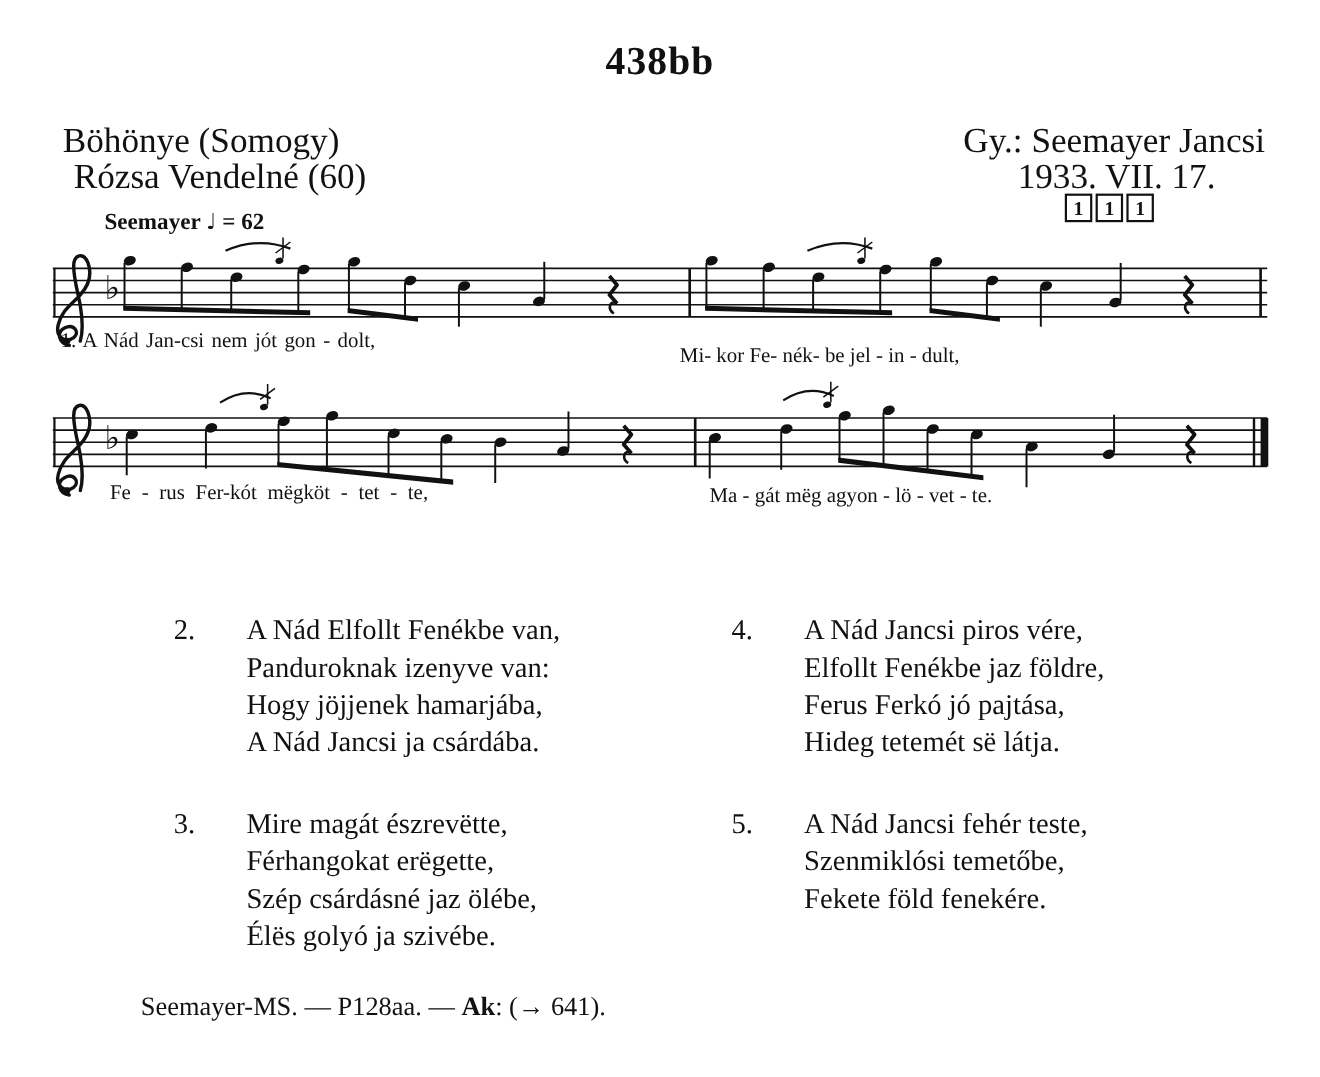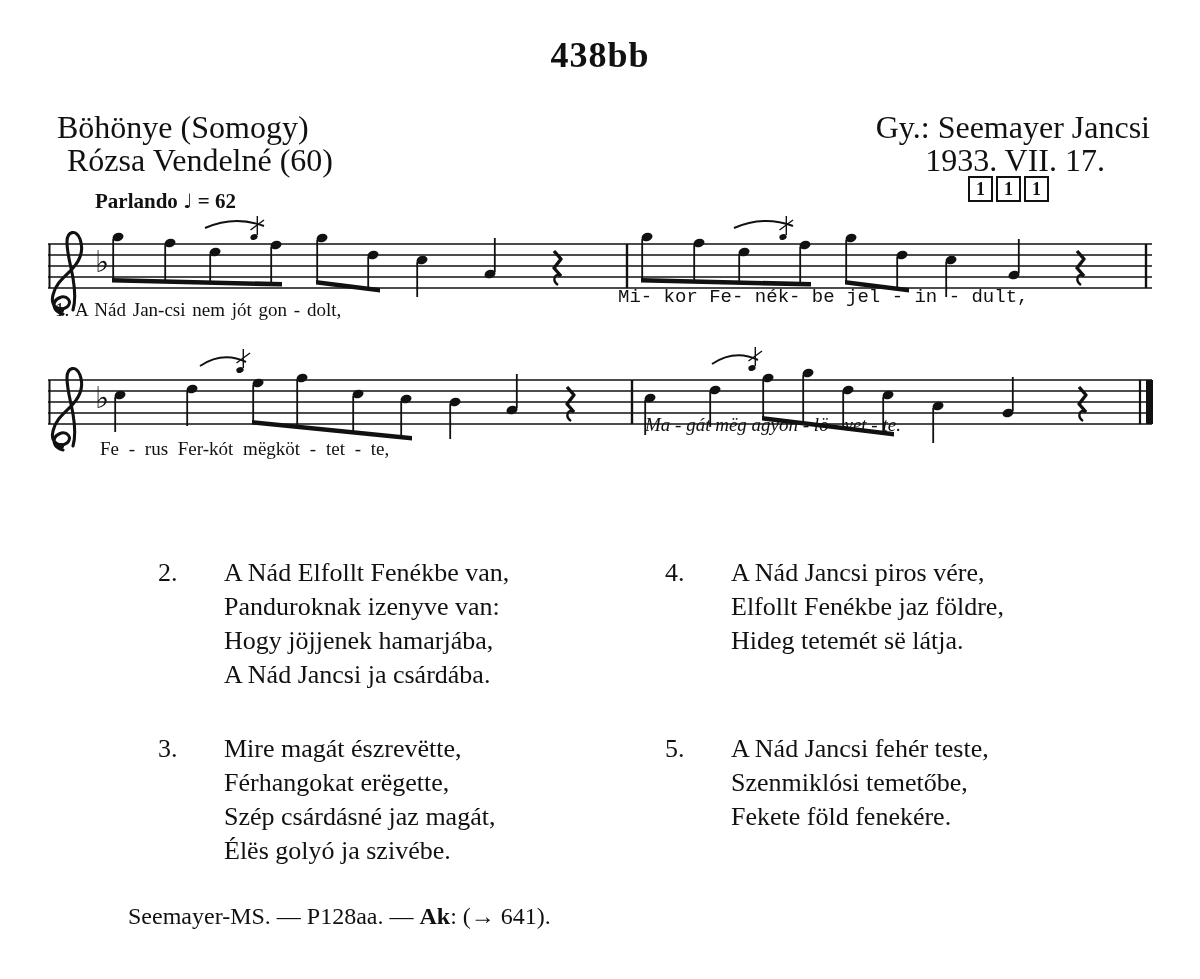--- a/index.html
+++ b/index.html
@@ -39,21 +39,21 @@
 <div class="abs hdr" style="right:50px;top:112px;text-align:right;">Gy.: Seemayer Jancsi</div>
 <div class="abs hdr" style="right:95px;top:145px;text-align:right;">1933. VII. 17.</div>
 
 <div class="abs boxes" style="left:968px;top:176px;">
   <div class="box1">1</div>
   <div class="box1">1</div>
   <div class="box1">1</div>
 </div>
 
 <div class="abs tempo" style="left:95px;top:189px;">
-  <span>Parlando</span>
+  <span>Seemayer</span>
   <span class="notechar">♩</span>
   <span>= 62</span>
 </div>
 
 <svg id="staff-1" class="staff-svg" style="top:210px;">
     <line x1="48" y1="34" x2="1152" y2="34" stroke="#111" stroke-width="1.5"></line>
     <line x1="48" y1="45" x2="1152" y2="45" stroke="#111" stroke-width="1.5"></line>
     <line x1="48" y1="56" x2="1152" y2="56" stroke="#111" stroke-width="1.5"></line>
     <line x1="48" y1="67" x2="1152" y2="67" stroke="#111" stroke-width="1.5"></line>
     <line x1="48" y1="78" x2="1152" y2="78" stroke="#111" stroke-width="1.5"></line>
@@ -167,47 +167,48 @@
     <line x1="933.2" y1="62" x2="933.2" y2="97" stroke="#111" stroke-width="1.8"></line>
     <ellipse cx="1008" cy="67" rx="5.6" ry="4.2" fill="#111" transform="rotate(-18 1008 67)"></ellipse>
     <line x1="1012.8" y1="65" x2="1012.8" y2="31" stroke="#111" stroke-width="1.8"></line>
     <path d="M1079,41 L1086,49 L1079,58 L1086,66" fill="none" stroke="#111" stroke-width="3.4" stroke-linejoin="round"></path>
     <path d="M1086,66 C1079,62 1077,71 1083,75" fill="none" stroke="#111" stroke-width="2.4"></path>
     <line x1="1140" y1="34" x2="1140" y2="78" stroke="#111" stroke-width="2.2"></line>
     <rect x="1146" y="34" width="7" height="44" fill="#111"></rect>
   </svg>
 
 <div class="abs lyric" style="left:55px;top:299px;word-spacing:2px;">1. A Nád Jan-csi nem jót gon - dolt,</div>
-<div class="abs lyric" style="left:618px;top:286px;font-family:Liberation Mono, monospace;">Mi- kor Fe- nék- be jel - in - dult,</div>
+<div class="abs lyric" style="left:618px;top:313px;">Mi- kor Fe- nék- be jel - in - dult,</div>
 <div class="abs lyric" style="left:100px;top:438px;word-spacing:5px;">Fe - rus Fer-kót mëgköt - tet - te,</div>
-<div class="abs lyric" style="left:645px;top:414px;font-style:italic;">Ma - gát mëg agyon - lö - vet - te.</div>
+<div class="abs lyric" style="left:645px;top:440px;">Ma - gát mëg agyon - lö - vet - te.</div>
 
 <div class="abs verse" style="left:158px;top:556px;">
   <div class="vnum">2.</div>
   <div class="vlines">
     <span>A Nád Elfollt Fenékbe van,</span>
     <span>Panduroknak izenyve van:</span>
     <span>Hogy jöjjenek hamarjába,</span>
     <span>A Nád Jancsi ja csárdába.</span>
   </div>
 </div>
 <div class="abs verse" style="left:158px;top:732px;">
   <div class="vnum">3.</div>
   <div class="vlines">
     <span>Mire magát észrevëtte,</span>
     <span>Férhangokat erëgette,</span>
-    <span>Szép csárdásné jaz magát,</span>
+    <span>Szép csárdásné jaz ölébe,</span>
     <span>Élës golyó ja szivébe.</span>
   </div>
 </div>
 <div class="abs verse" style="left:665px;top:556px;">
   <div class="vnum">4.</div>
   <div class="vlines">
     <span>A Nád Jancsi piros vére,</span>
     <span>Elfollt Fenékbe jaz földre,</span>
+    <span>Ferus Ferkó jó pajtása,</span>
     <span>Hideg tetemét së látja.</span>
   </div>
 </div>
 <div class="abs verse" style="left:665px;top:732px;">
   <div class="vnum">5.</div>
   <div class="vlines">
     <span>A Nád Jancsi fehér teste,</span>
     <span>Szenmiklósi temetőbe,</span>
     <span>Fekete föld fenekére.</span>
   </div>

